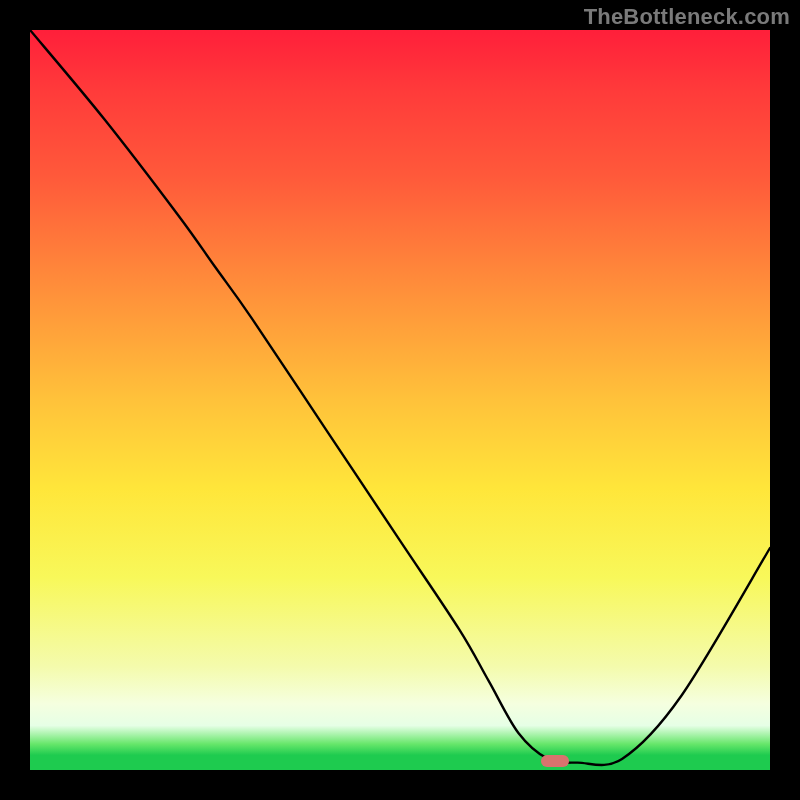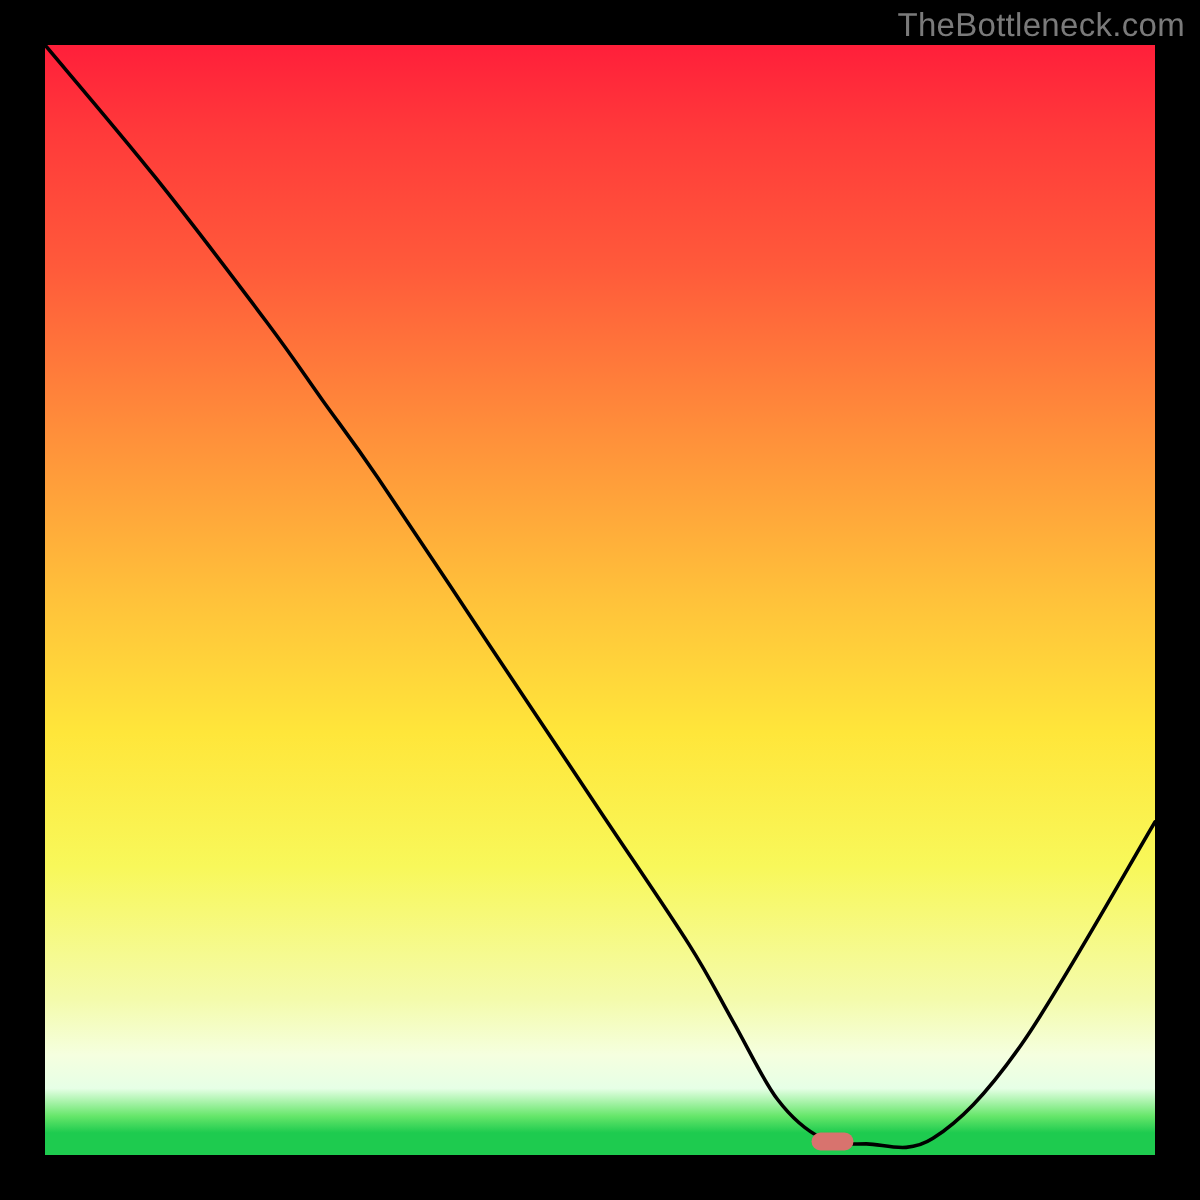--- a/index.html
+++ b/index.html
@@ -18,21 +18,21 @@
     width: 800px;
     height: 800px;
     background: #000;
   }
   .watermark {
     position: absolute;
     top: 4px;
     right: 10px;
     color: #7a7a7a;
     font-size: 22px;
-    font-weight: 400;
+    font-weight: 700;
     letter-spacing: 0.2px;
     user-select: none;
   }
   .plot {
     position: absolute;
     left: 30px;
     top: 30px;
     width: 740px;
     height: 740px;
   }

